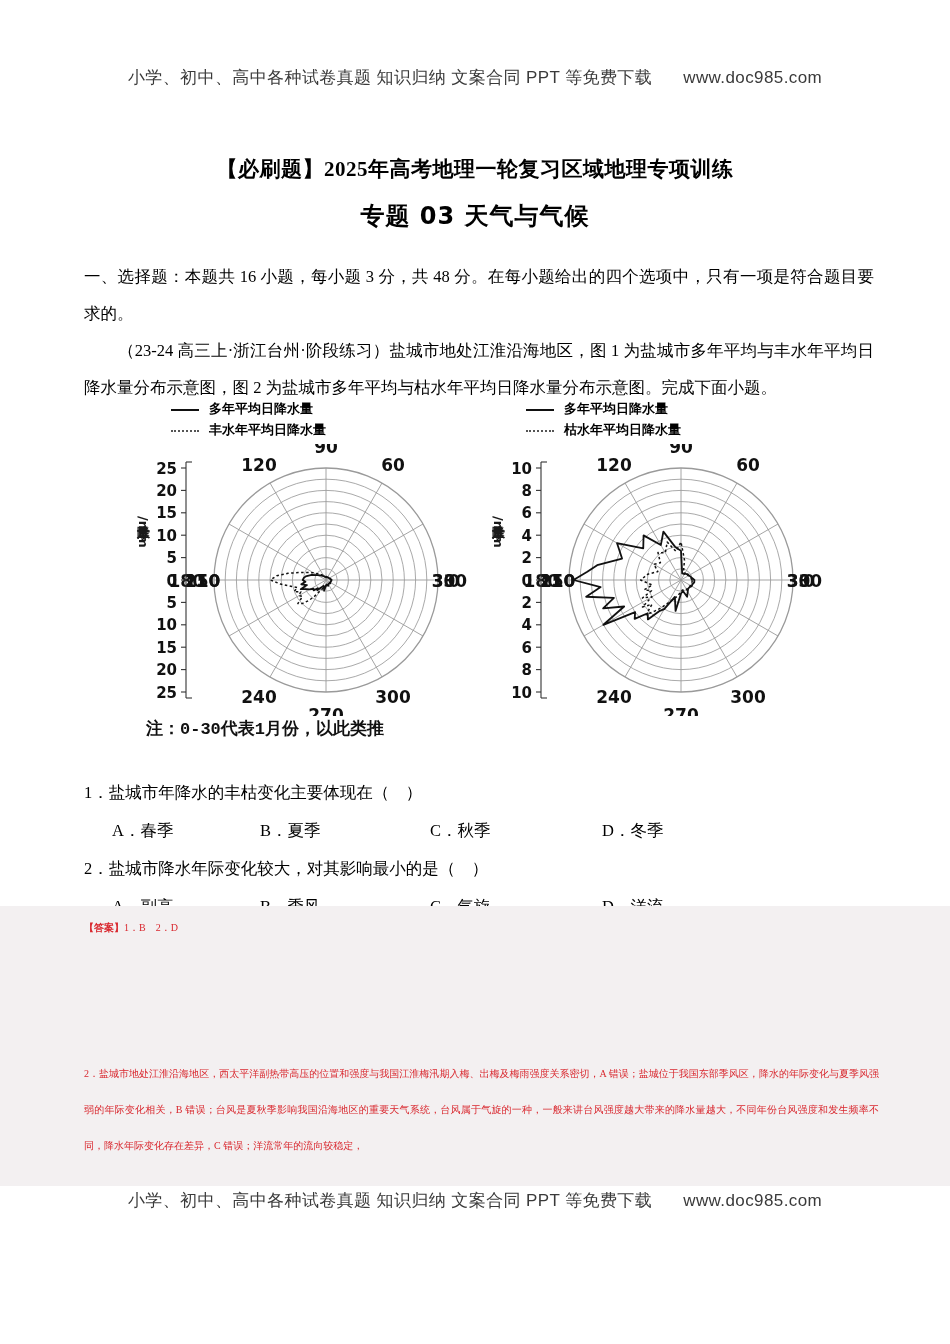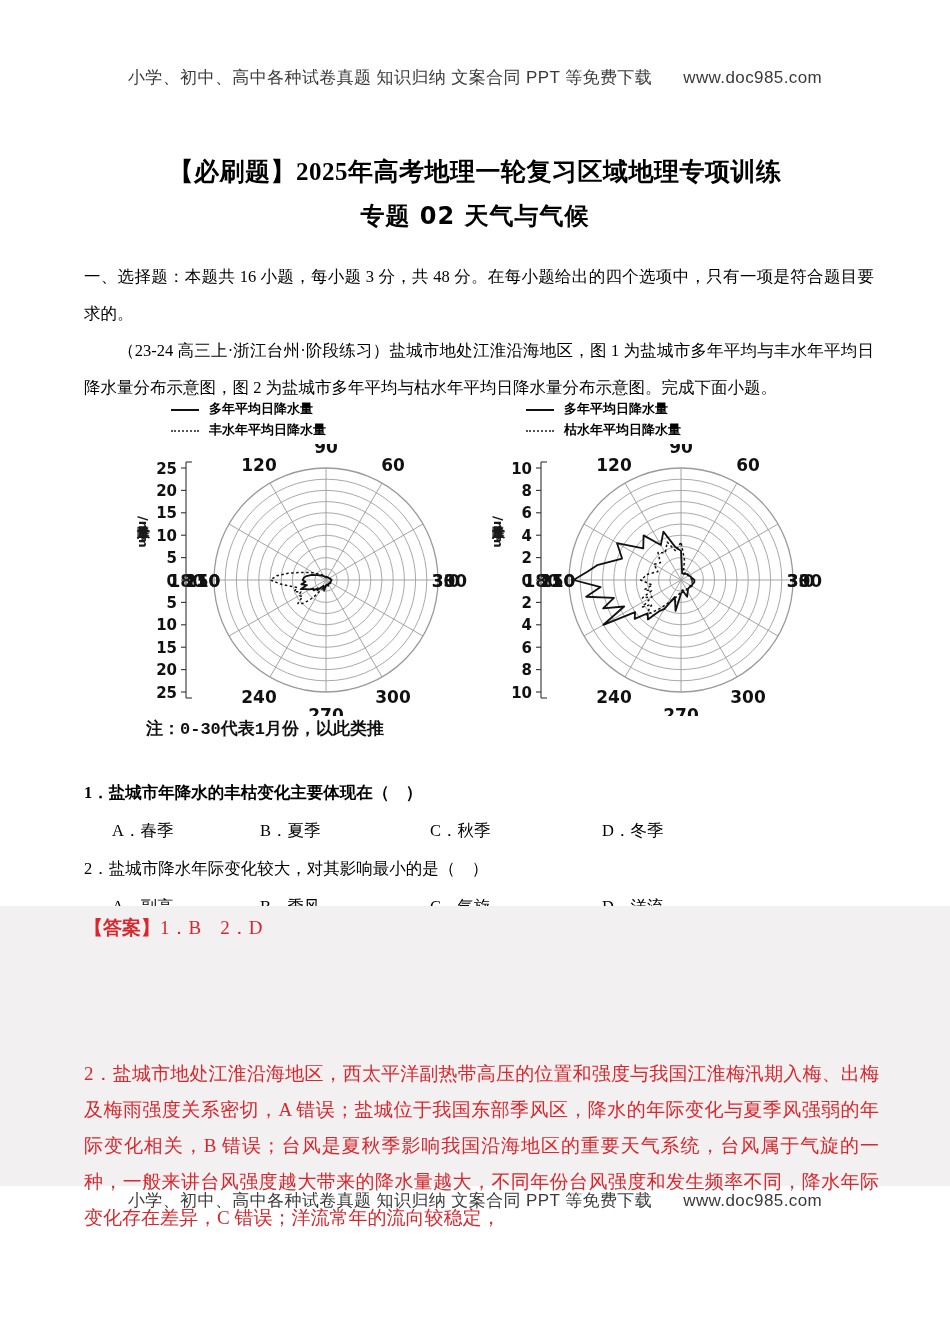--- a/index.html
+++ b/index.html
@@ -19,21 +19,21 @@
     font-family:"Liberation Sans","DejaVu Sans",sans-serif;
     font-size:17px; color:#3a3a3a; letter-spacing:.4px;
     white-space:nowrap;
   }
   .site-banner .url { margin-left:26px; }
   .banner-top { top:66px; }
   .banner-bottom { top:1189px; }
 
   .title1 {
     position:absolute; top:155px; left:0; width:950px;
-    text-align:center; font-size:25px; font-weight:bold;
+    text-align:center; font-size:21px; font-weight:bold;
     letter-spacing:.5px;
   }
   .title2 {
     position:absolute; top:200px; left:0; width:950px;
     text-align:center; font-size:24px; font-weight:bold;
     font-family:"DejaVu Sans","Liberation Sans",sans-serif;
     letter-spacing:1px;
   }
 
   .body-text {
@@ -91,51 +91,51 @@
   .opt-row {
     position:absolute; left:84px; width:800px;
     font-size:16.5px;
   }
   .opt { display:inline-block; }
   .opt-a { width:148px; padding-left:28px; }
   .opt-b { width:170px; }
   .opt-c { width:172px; }
   .opt-d { width:150px; }
 
-  #q1 { top:782px;font-weight:bold; }
+  #q1 { top:782px; }
   #q1-opts { top:820px; }
   #q2 { top:858px; }
   #q2-opts { top:896px; }
 
   
   .analysis {
     position:absolute; left:0; top:906px; width:950px; height:280px;
     background:#f3f0f1;
   }
   .an-text {
     position:absolute; left:84px; width:795px;
-    color:#d9272e; font-size:19px; line-height:36px; text-align:justify;
+    color:#d9272e; font-size:10px; line-height:36px; text-align:justify;
   }
   .an-text .tag { font-weight:bold; }
   #an-answer { top:4px; }
   #an-1 { top:40px; }
   #an-2 { top:150px; }
 </style>
 </head>
 <body>
 
 <div class="page">
 
   <div class="site-banner banner-top">
     <span>小学、初中、高中各种试卷真题 知识归纳 文案合同 PPT 等免费下载</span>
     <span class="url">www.doc985.com</span>
   </div>
 
   <div class="title1">【必刷题】2025年高考地理一轮复习区域地理专项训练</div>
-  <div class="title2">专题 02 天气与气候</div>
+  <div class="title2">专题 03 天气与气候</div>
 
   <div class="body-text" id="section-head">一、选择题：本题共 16 小题，每小题 3 分，共 48 分。在每小题给出的四个选项中，只有一项是符合题目要求的。</div>
 
   <div class="body-text" id="stem-para">（23-24 高三上·浙江台州·阶段练习）盐城市地处江淮沿海地区，图 1 为盐城市多年平均与丰水年平均日降水量分布示意图，图 2 为盐城市多年平均与枯水年平均日降水量分布示意图。完成下面小题。</div>
 
   <div class="charts">
 
     <div class="chart-block chart-1">
       <div class="legend">
         <div class="legend-row">

